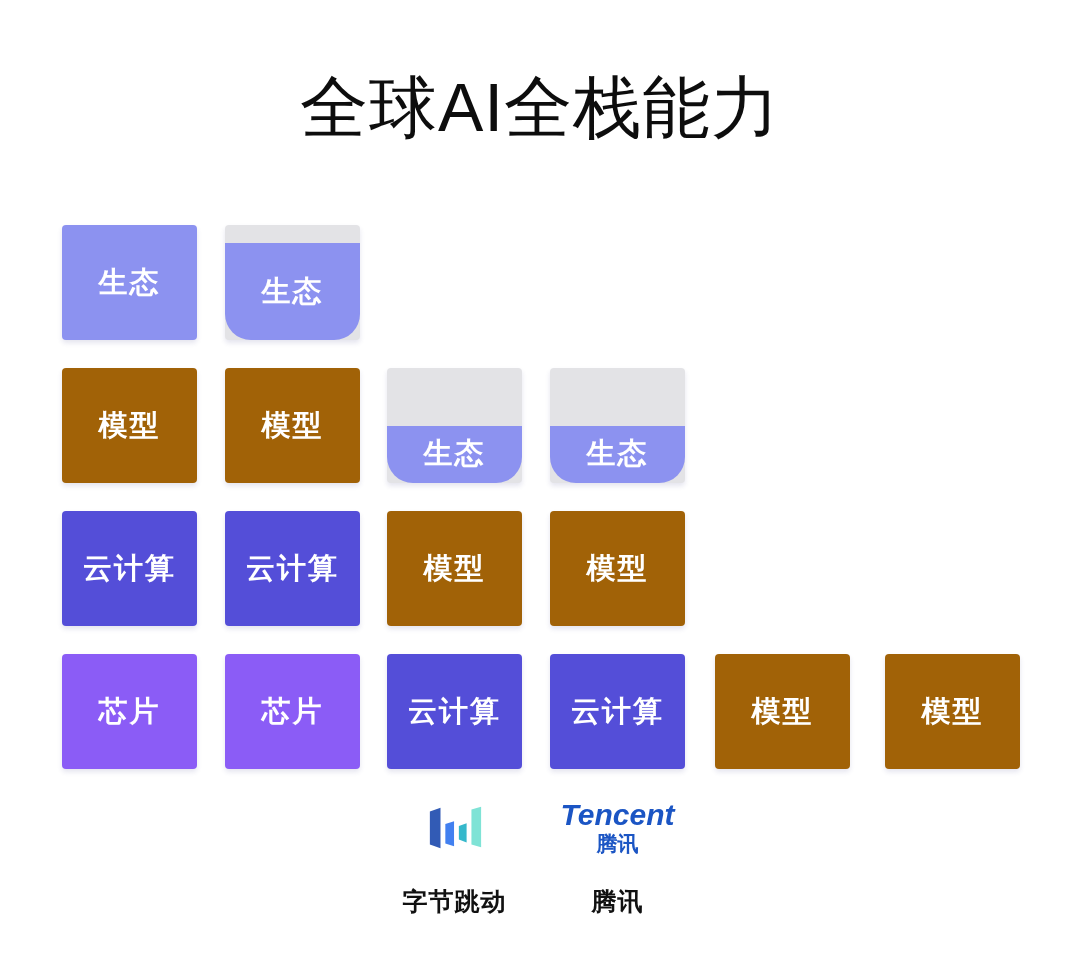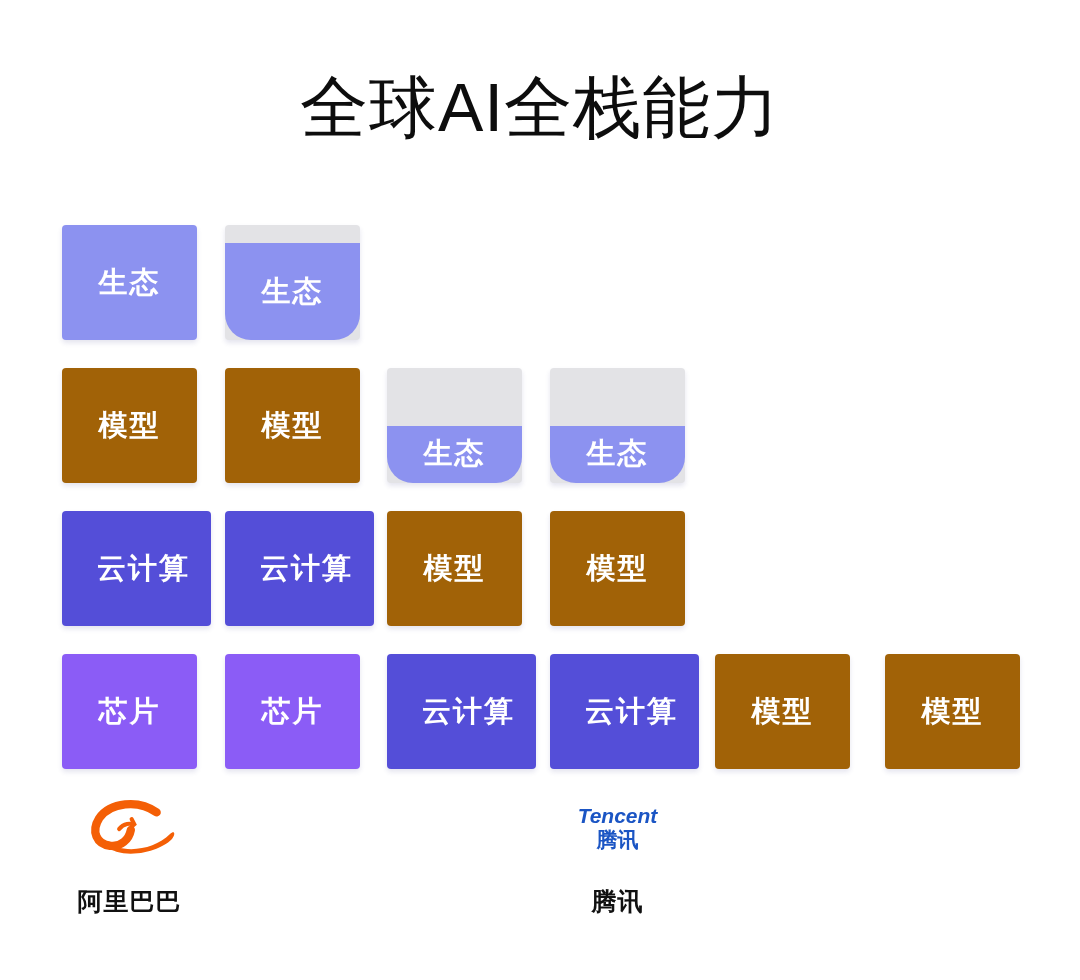--- a/index.html
+++ b/index.html
@@ -14,21 +14,21 @@
 
   
   .block{
     position:absolute;width:135px;height:115px;border-radius:4px;
     display:flex;align-items:center;justify-content:center;
     box-shadow:0 3px 5px rgba(70,70,140,0.14);
   }
   .block .lbl{color:#ffffff;font-size:29px;font-weight:700;letter-spacing:2px;}
   .c-eco{background:#8C92F0;}
   .c-model{background:#a16207;}
-  .c-cloud{background:#544ED8;padding-left:14px;}
+  .c-cloud{background:#544ED8;}
   .c-chip{background:#8b5cf6;}
   .partial{background:#E3E3E6;overflow:hidden;}
   .partial .fillpart{
     position:absolute;left:0;right:0;bottom:0;
     display:flex;align-items:center;justify-content:center;
     border-radius:0 0 26px 26px;
   }
   .fill-eco{background:#8C92F0;}
 
   .col0{left:62px}.col1{left:225px}.col2{left:387px}.col3{left:550px}.col4{left:715px}.col5{left:885px}
@@ -36,21 +36,21 @@
 
   
   .company{
     position:absolute;top:790px;width:135px;height:128px;
     display:flex;flex-direction:column;align-items:center;justify-content:space-between;
   }
   .logo-box{height:74px;display:flex;align-items:center;justify-content:center;}
   .company-name{font-size:25px;font-weight:700;color:#111111;white-space:nowrap;letter-spacing:1px;}
 
   .tencent-wordmark{display:flex;flex-direction:column;align-items:center;line-height:1;}
-  .tencent-word{font-size:21px;font-weight:800;font-style:italic;color:#1B55C4;letter-spacing:0px;}
+  .tencent-word{font-size:30px;font-weight:800;font-style:italic;color:#1B55C4;letter-spacing:0px;}
   .tencent-sub{font-size:21px;font-weight:700;color:#1B55C4;margin-top:3px;}
 </style>
 </head>
 <body>
 
 <div class="canvas">
 
   <div class="title">全球AI全栈能力</div>
 
   <div class="block c-eco col0 row1">
@@ -106,32 +106,33 @@
   </div>
 
   <div class="block c-model col4 row4">
     <span class="lbl">模型</span>
   </div>
 
   <div class="block c-model col5 row4">
     <span class="lbl">模型</span>
   </div>
 
-  <div class="company col0">
+
+
+  <div class="company col2">
     <div class="logo-box">
-      <svg width="100" height="64" viewBox="0 0 120 75">
-        <path d="M92,20 C70,4 36,8 23,27 C13,43 20,58 36,60 C49,62 59,52 61,41" fill="none" stroke="#F45F06" stroke-width="10" stroke-linecap="round"></path>
-        <path d="M47,40 C52,33 61,32 66,36 L62,28" fill="none" stroke="#F45F06" stroke-width="5" stroke-linecap="round"></path>
-        <path d="M28,55 C52,70 88,66 108,46 C113,41 115,45 111,51 C103,61 78,72 52,69 C40,67.5 32,62 28,55 Z" fill="#F45F06"></path>
+      <svg width="62" height="58" viewBox="0 0 64 60">
+        <polygon points="6,14 17,10 17,52 6,48" fill="#325BB5"></polygon>
+        <polygon points="22,27 31,24 31,50 22,47" fill="#4280F0"></polygon>
+        <polygon points="36,29 44,26 44,46 36,43" fill="#35B8CB"></polygon>
+        <polygon points="49,12 59,9 59,51 49,48" fill="#7FE3D6"></polygon>
       </svg>
     </div>
-    <div class="company-name">阿里巴巴</div>
+    <div class="company-name">字节跳动</div>
   </div>
-
-
 
   <div class="company col3">
     <div class="logo-box">
       <div class="tencent-wordmark">
         <span class="tencent-word">Tencent</span>
         <span class="tencent-sub">腾讯</span>
       </div>
     </div>
     <div class="company-name">腾讯</div>
   </div>

